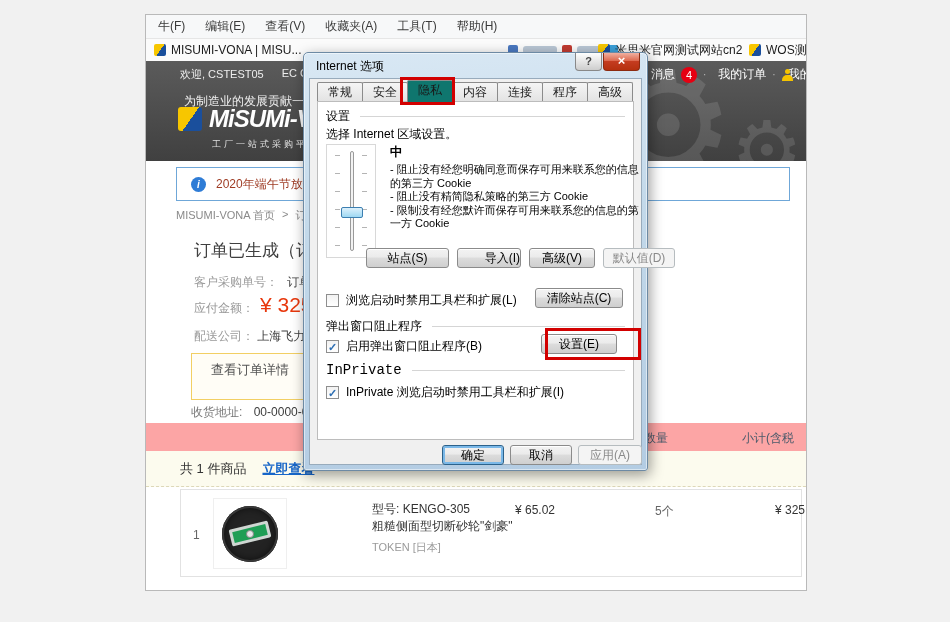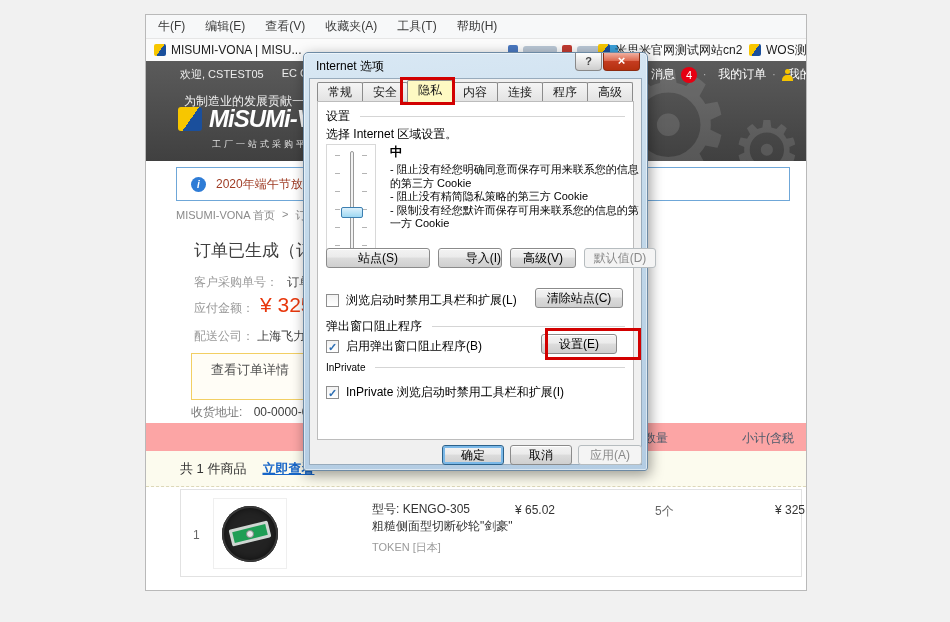--- a/index.html
+++ b/index.html
@@ -95,21 +95,21 @@
               text-align:center; line-height:17px; cursor:pointer; }
   .dlg-close { width:37px; height:18px; border:1px solid #8c2a10; border-top:none; border-radius:0 0 4px 4px;
                background:linear-gradient(#f0b0a0 0%,#dd6a50 45%,#c43c20 50%,#b5300f 100%);
                color:#fff; font-weight:bold; font-size:13px; text-align:center; line-height:16px; cursor:pointer; }
   .dlg-client { position:absolute; left:5px; right:5px; top:25px; bottom:5px; background:#f0f0f0;
                 border:1px solid #98abbc; }
   .tabs { position:absolute; left:7px; top:3px; display:flex; }
   .tab { height:20px; padding:0 10px; font-size:12px; color:#1a1a1a; line-height:19px;
          background:linear-gradient(#f5f5f5,#e2e2e2); border:1px solid #8b8b8b; border-bottom:none;
          border-radius:2px 2px 0 0; margin-right:-1px; cursor:pointer; }
-  .tab.active { background:#fef9c3; height:22px; margin-top:-2px; position:relative; z-index:3; }
+  .tab.active { background:#0f766e; height:22px; margin-top:-2px; position:relative; z-index:3; }
   .panel { position:absolute; left:7px; right:7px; top:22px; height:339px; background:#fff;
            border:1px solid #bcbcbc; font-size:12px; color:#000; }
   .group-hdr { position:absolute; left:8px; right:8px; display:flex; align-items:center; }
   .group-hdr .rule { flex:1; margin-left:10px; border-top:1px solid #d5d5d5; }
   .zone-desc { position:absolute; left:8px; top:24px; }
   .sliderbox { position:absolute; left:8px; top:42px; width:50px; height:114px; border:1px solid #d8d8d8; }
   .ticks { position:absolute; top:10px; bottom:10px; width:5px;
            background:repeating-linear-gradient(to bottom,#b4b4b4 0 1px,transparent 1px 18px); }
   .ticks.l { left:8px; } .ticks.r { right:8px; }
   .track { position:absolute; left:23px; top:6px; bottom:6px; width:4px; background:#f2f2f2;
@@ -123,21 +123,21 @@
            background:linear-gradient(#f3f3f3 0%,#ebebeb 45%,#dcdcdc 50%,#cfcfcf 100%);
            box-shadow:inset 0 1px 0 #fff; text-align:center; line-height:18px; cursor:pointer; }
   .w7btn.disabled { background:#f4f4f4; border-color:#b6bcbf; color:#8a8a8a; box-shadow:none; cursor:default; }
   .w7btn.default { border:1px solid #2c628b; box-shadow:inset 0 0 0 2px #7ab8e8, inset 0 1px 0 rgba(255,255,255,.6); }
   .checkrow { position:absolute; left:8px; display:flex; align-items:center; gap:7px; }
   .cb { width:13px; height:13px; border:1px solid #8e8e8e; background:linear-gradient(#f2f2f2,#fff);
         font-size:11px; font-weight:bold; color:#2f6fb3; line-height:12px; text-align:center; cursor:pointer; flex:0 0 auto; }
   .side-btn { position:absolute; }
   .redbox { position:absolute; border:3px solid #d20000; z-index:30; pointer-events:none; }
   .footer-btns { position:absolute; left:0; top:366px; width:100%; }
-  .mono { font-family:Liberation Sans, sans-serif; font-size:10px;justify-content:center; }
+  .mono { font-family:Liberation Mono, monospace; font-size:14px;justify-content:center; }
 </style>
 </head>
 <body>
 
 <div class="screen">
 
   <div class="window">
 
     <div class="menubar">
       <span>牛(F)</span>
@@ -286,21 +286,21 @@
           <div class="handle"></div>
         </div>
         <div class="level">中</div>
         <div class="bullets">
           <div>- 阻止没有经您明确同意而保存可用来联系您的信息的第三方 Cookie</div>
           <div>- 阻止没有精简隐私策略的第三方 Cookie</div>
           <div>- 限制没有经您默许而保存可用来联系您的信息的第一方 Cookie</div>
         </div>
 
         <div class="btnrow">
-          <div class="w7btn" style="width:104px;">站点(S)</div>
+          <div class="w7btn" style="width:83px;margin-left:40px;">站点(S)</div>
           <div class="w7btn" style="width:64px;text-align:right;">导入(I)</div>
           <div class="w7btn" style="width:66px;">高级(V)</div>
           <div class="w7btn disabled" style="width:72px;">默认值(D)</div>
         </div>
 
         <div class="checkrow" style="top:190px;">
           <span class="cb"></span>
           <span>浏览启动时禁用工具栏和扩展(L)</span>
         </div>
         <div class="w7btn side-btn" style="right:10px; top:186px; width:88px;">清除站点(C)</div>

